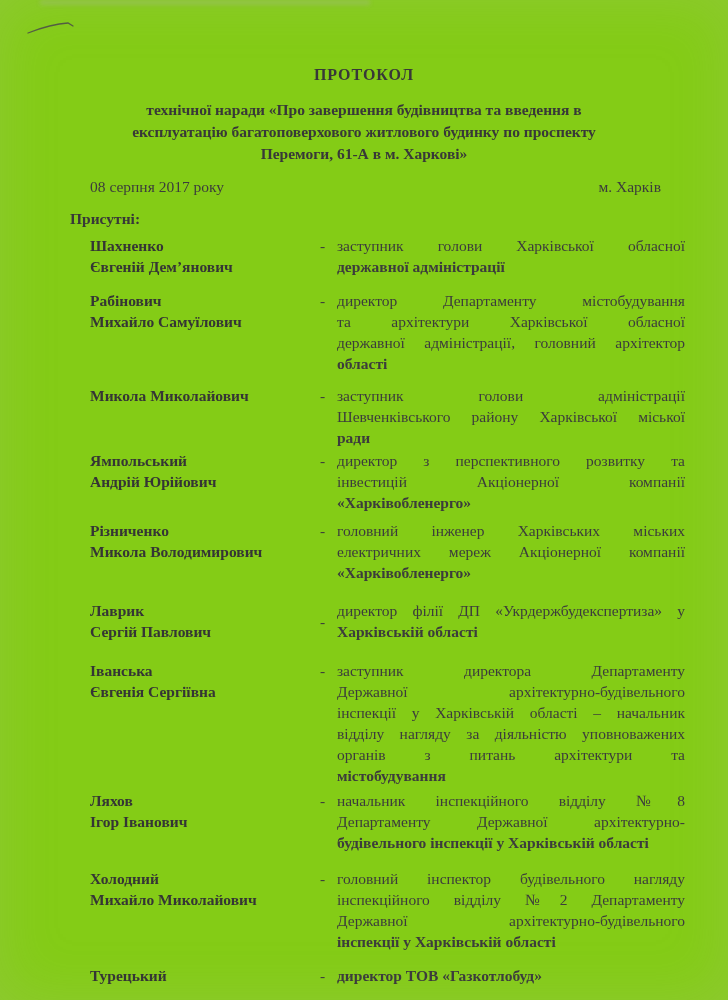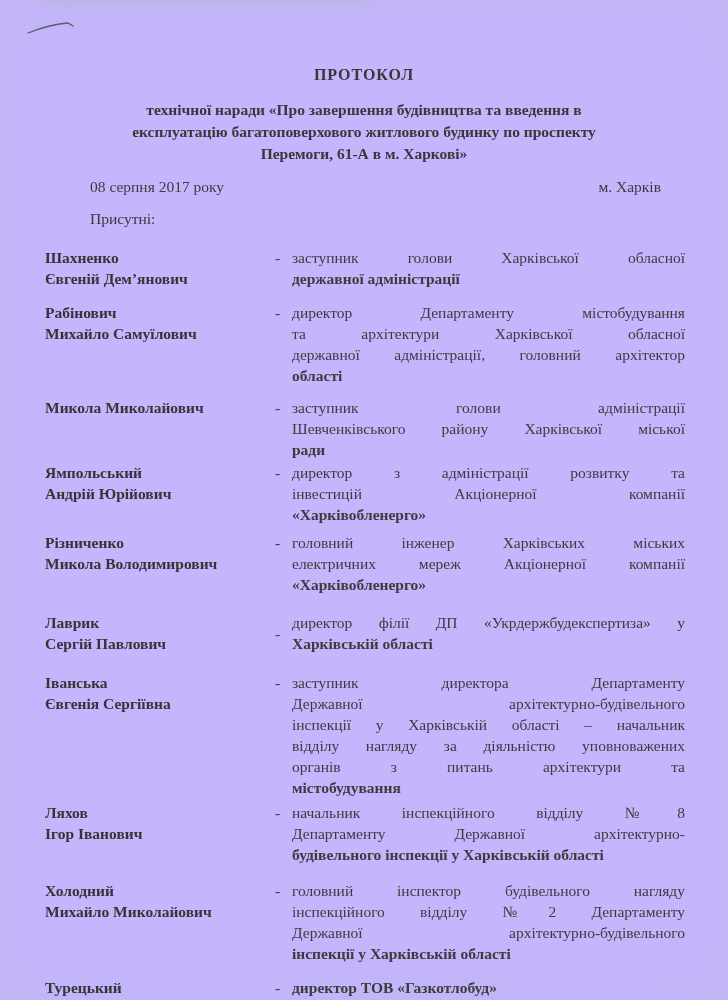--- a/index.html
+++ b/index.html
@@ -1,21 +1,21 @@
 <!DOCTYPE html>
 <html><head>
 <meta charset="utf-8">
 <style>
   html, body { margin: 0; padding: 0; background: #e9e9e9; }
   .page {
     position: relative;
     width: 728px;
     height: 1000px;
     margin: 0 auto;
-    background: #c4b5fd;
+    background: #84cc16;
     box-shadow: inset 0 0 60px rgba(190,190,188,0.18);
     overflow: hidden;
     font-family: "Liberation Serif", "DejaVu Serif", serif;
     color: #3c3c3c;
     font-size: 15.5px;
   }
   .scan-edge-top {
     position: absolute; top: 0; left: 40px; width: 330px; height: 5px;
     background: rgba(175,175,175,0.28); filter: blur(2px);
   }
@@ -40,26 +40,26 @@
     margin-top: 11px;
     padding-left: 90px;
     padding-right: 67px;
     display: flex;
     justify-content: space-between;
     line-height: 21px;
     gap: 12px;
   }
   .attendees-label {
     margin-top: 11px;
-    padding-left: 90px;
-    font-weight: normal;
+    padding-left: 70px;
+    font-weight: bold;
     color: #383838;
     line-height: 21px;
   }
-  .attendees-list { margin-top: 18px; padding-left: 45px; padding-right: 43px; }
+  .attendees-list { margin-top: 6px; padding-left: 90px; padding-right: 43px; }
   .attendee-row { display: flex; align-items: flex-start; }
   .attendee-name { width: 230px; flex: 0 0 230px; font-weight: bold; color: #353535; }
   .attendee-name div { line-height: 21px; }
   .dash-cell { width: 17px; flex: 0 0 17px; line-height: 21px; }
   .attendee-position { flex: 1 1 auto; }
   .pos-line { line-height: 21px; text-align: justify; text-align-last: justify; }
   .pos-line.pl-last { text-align-last: left; font-weight: bold; }
   .attendee-row:nth-child(1) { margin-bottom: 13px; }
   .attendee-row:nth-child(2) { margin-bottom: 11px; }
   .attendee-row:nth-child(3) { margin-bottom: 2px; }
@@ -133,21 +133,21 @@
         </div>
     </div>
 
     <div class="attendee-row">
       <div class="attendee-name">
         <div>Ямпольський</div>
         <div>Андрій Юрійович</div>
       </div>
       <div class="dash-cell">-</div>
       <div class="attendee-position">
-          <div class="pos-line">директор з адміністрації розвитку та</div>
+          <div class="pos-line">директор з перспективного розвитку та</div>
           <div class="pos-line">інвестицій Акціонерної компанії</div>
           <div class="pos-line pl-last">«Харківобленерго»</div>
         </div>
     </div>
 
     <div class="attendee-row">
       <div class="attendee-name">
         <div>Різниченко</div>
         <div>Микола Володимирович</div>
       </div>

